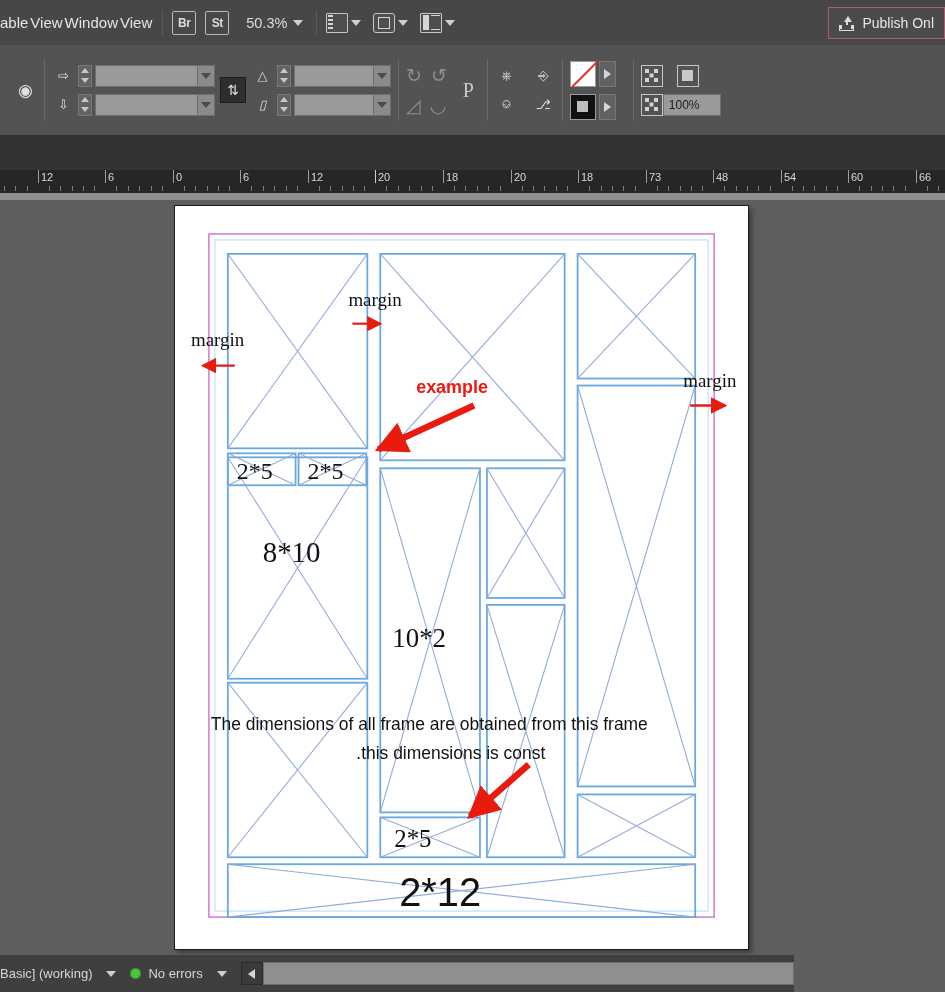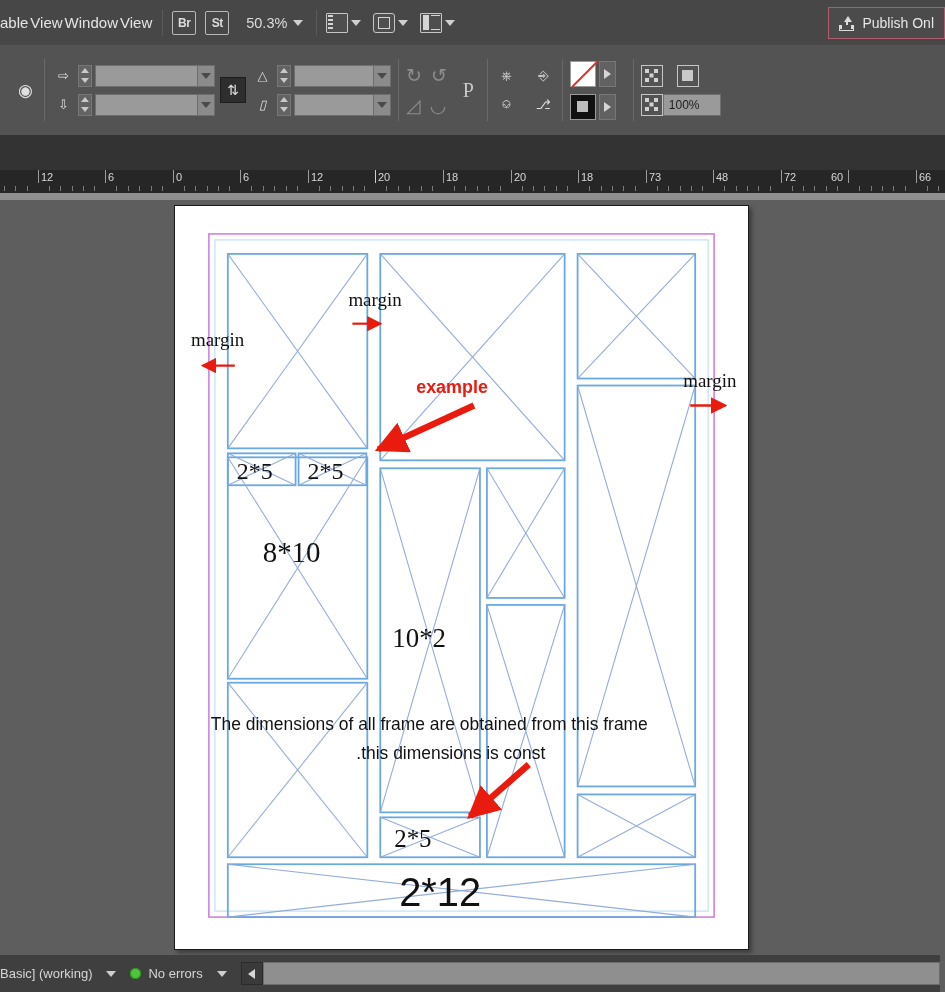--- a/index.html
+++ b/index.html
@@ -168,21 +168,21 @@
   }
   .page {
     position:absolute; left:174px; top:5px; width:575px; height:745px;
     background:#ffffff; border:1.5px solid #1a1a1a;
     box-shadow: 3px 3px 4px rgba(0,0,0,.35);
   }
   .page-svg { position:absolute; left:0; top:0; width:100%; height:100%; }
 
   
   .statusbar {
-    position:absolute; left:0; top:955px; width:940px; height:37px; background:#3f3f3f;
+    position:absolute; left:0; top:955px; width:794px; height:37px; background:#3f3f3f;
     display:flex; align-items:center;
   }
   .st-text { color:#d6d6d6; font-size:13px; white-space:nowrap; }
   .st-caret { width:0;height:0;border-left:5px solid transparent;border-right:5px solid transparent;border-top:6px solid #cfcfcf; margin:0 14px; }
   .greendot { width:11px;height:11px;border-radius:50%;background:#4ec63b; box-shadow:inset 0 0 0 1px #2f8c23; margin-right:7px; }
   .scroll-left {
     width:22px;height:23px;background:#3a3a3a;border:1px solid #2b2b2b;
     display:flex;align-items:center;justify-content:center;
   }
   .scroll-left i{width:0;height:0;border-top:5px solid transparent;border-bottom:5px solid transparent;border-right:7px solid #d5d5d5;}
@@ -371,23 +371,23 @@
       <div class="lbl" style="left:443px">18</div>
     <div class="tick" style="left:511px"></div>
       <div class="lbl" style="left:511px">20</div>
     <div class="tick" style="left:578px"></div>
       <div class="lbl" style="left:578px">18</div>
     <div class="tick" style="left:646px"></div>
       <div class="lbl" style="left:646px">73</div>
     <div class="tick" style="left:713px"></div>
       <div class="lbl" style="left:713px">48</div>
     <div class="tick" style="left:781px"></div>
-      <div class="lbl" style="left:781px">72</div>
+      <div class="lbl" style="left:781px">54</div>
     <div class="tick" style="left:848px"></div>
-      <div class="lbl" style="left:828px">60</div>
+      <div class="lbl" style="left:848px">60</div>
     <div class="tick" style="left:916px"></div>
       <div class="lbl" style="left:916px">66</div>
 
     <div class="mtick" style="left:4px"></div>
       <div class="mtick" style="left:15px"></div>
       <div class="mtick" style="left:27px"></div>
     <div class="mtick" style="left:49px"></div>
       <div class="mtick" style="left:60px"></div>
       <div class="mtick" style="left:72px"></div>
       <div class="mtick" style="left:83px"></div>

